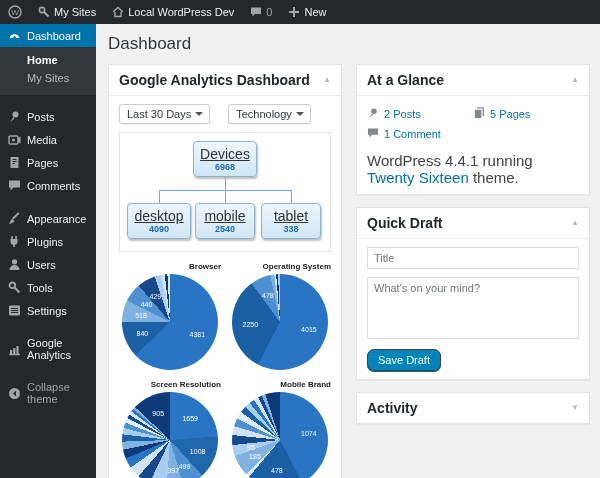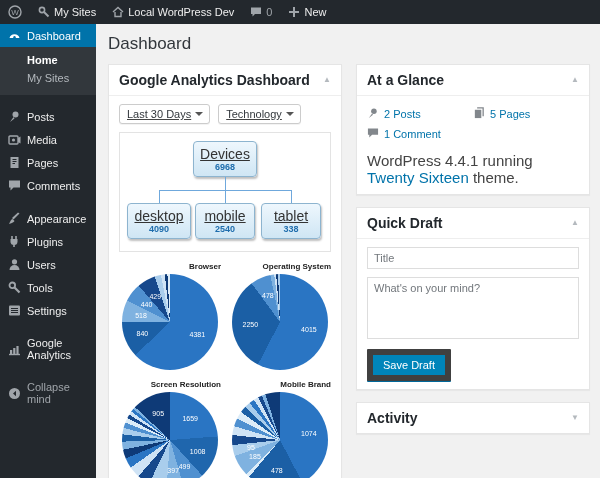--- a/index.html
+++ b/index.html
@@ -32,21 +32,21 @@
   .layout { display:flex; gap:14px; align-items:flex-start; }
   .col { width:237px; display:flex; flex-direction:column; gap:12px; }
 
   .widget { background:#fff; border:1px solid #e5e5e5; box-shadow:0 1px 1px rgba(0,0,0,.04); }
   .widget-head { display:flex; align-items:center; justify-content:space-between; padding:7px 10px; border-bottom:1px solid #eee; }
   .widget-title { font-size:14px; font-weight:bold; color:#23282d; }
   .toggle { color:#b4b9be; font-size:8px; cursor:pointer; line-height:1; }
   .widget-body { padding:8px 10px; }
 
   
-  .selects { display:flex; gap:8px; margin-bottom:8px;text-decoration:underline; }
+  .selects { display:flex; gap:18px; margin-bottom:8px; }
   .select { position:relative; border:1px solid #ccc; background:#fff; border-radius:3px; padding:3px 18px 3px 7px; color:#32373c; font-size:11px; cursor:pointer; box-shadow:0 1px 0 #f3f3f3; }
   .select::after { content:""; position:absolute; right:6px; top:50%; margin-top:-2px; border:4px solid transparent; border-top-color:#555; }
 
   .orgchart { position:relative; border:1px solid #e3e3e3; padding:8px 6px 12px; margin-bottom:10px; }
   .node { display:inline-block; min-width:60px; padding:4px 6px; text-align:center; background:linear-gradient(#eef7fd,#cfe6f4); border:1px solid #8db4cf; border-radius:4px; box-shadow:1px 2px 2px rgba(0,0,0,.25); }
   .node .n-label { color:#333; font-size:14px;text-decoration:underline; }
   .node .n-value { color:#1e6dad; font-size:9px; font-weight:bold; }
   .root-row { text-align:center; }
   .connectors { position:relative; height:26px; }
   .v-root { position:absolute; left:50%; top:0; height:13px; border-left:1px solid #6fa8dc; }
@@ -65,21 +65,21 @@
   
   .glance-grid { display:flex; flex-wrap:wrap; }
   .glance-item { display:flex; align-items:center; gap:5px; width:50%; padding:3px 0; color:#0073aa; cursor:pointer; }
   .glance-item .g-icon { color:#82878c; }
   .version-line { margin-top:8px; color:#444; font-size:15px; }
 
   
   .qd-input { width:100%; border:1px solid #ddd; padding:4px 6px; font-size:11px; font-family:"Liberation Sans",sans-serif; color:#32373c; margin-bottom:8px; }
   .qd-textarea { width:100%; height:62px; border:1px solid #ddd; padding:4px 6px; font-size:11px; font-family:"Liberation Sans",sans-serif; color:#32373c; resize:none; margin-bottom:8px; }
   .qd-input::placeholder, .qd-textarea::placeholder { color:#72777c; opacity:1; }
-  .save-btn { background:#0085ba; border:6px solid #404040; color:#fff; font-size:11px; padding:4px 10px; border-radius:1px; cursor:pointer; box-shadow:0 1px 0 #006799; font-family:"Liberation Sans",sans-serif; }
+  .save-btn { background:#0085ba; border:1px solid #404040; color:#fff; font-size:11px; padding:4px 10px; border-radius:7px; cursor:pointer; box-shadow:0 1px 0 #006799; font-family:"Liberation Sans",sans-serif; }
 </style>
 </head>
 <body>
 
 <div class="adminbar">
   <div class="ab-item">
     <span class="ab-icon">
       <svg width="14" height="14" viewBox="0 0 14 14">
           <circle cx="7" cy="7" r="6" fill="none" stroke="currentColor" stroke-width="1.4"></circle>
           <text x="7" y="10" text-anchor="middle" font-size="8" fill="currentColor" font-family="Liberation Sans, sans-serif">W</text>
@@ -241,21 +241,21 @@
 
   <div class="menu-gap"></div>
 
   <div class="menu-item collapse-item">
     <span class="mi-icon">
       <svg width="13" height="13" viewBox="0 0 13 13">
           <circle cx="6.5" cy="6.5" r="5.5" fill="currentColor"></circle>
           <path d="M8 3.8 L5 6.5 L8 9.2 Z" fill="#23282d"></path>
         </svg>
     </span>
-    <span>Collapse mind</span>
+    <span>Collapse theme</span>
   </div>
 </div>
 
 <div class="content">
   <h1 class="page-title">Dashboard</h1>
 
   <div class="layout">
 
     <div class="col">
       <div class="widget">

